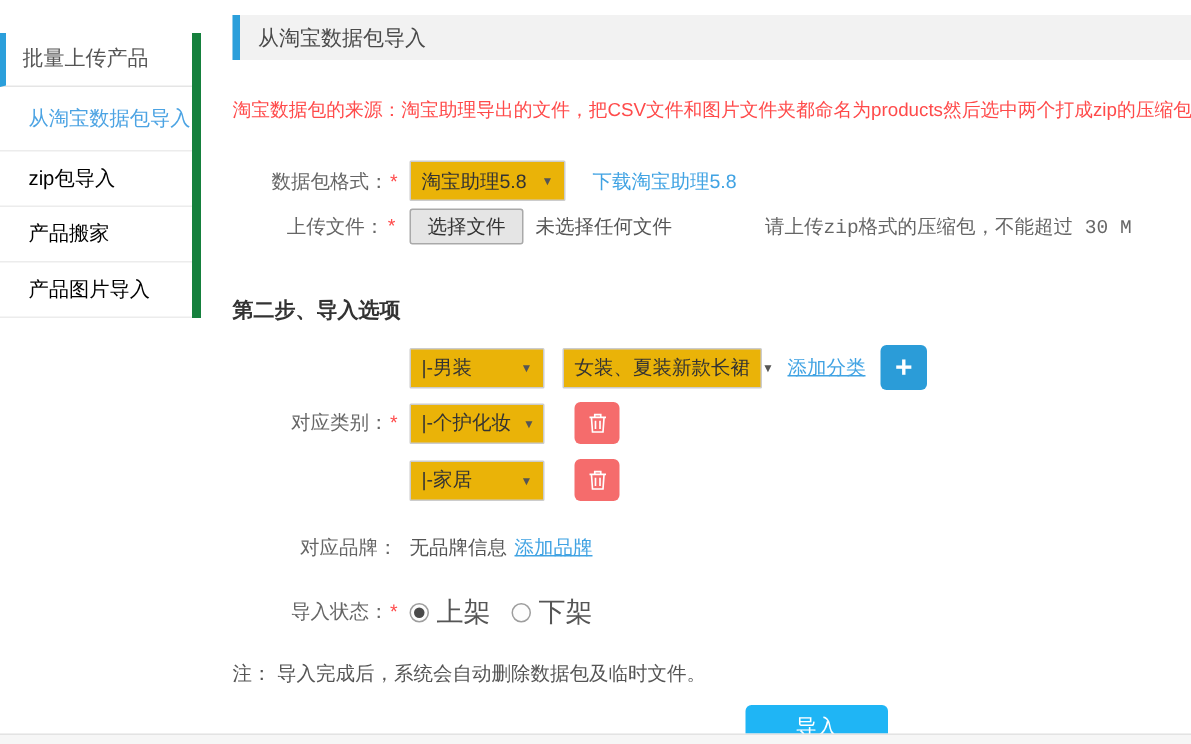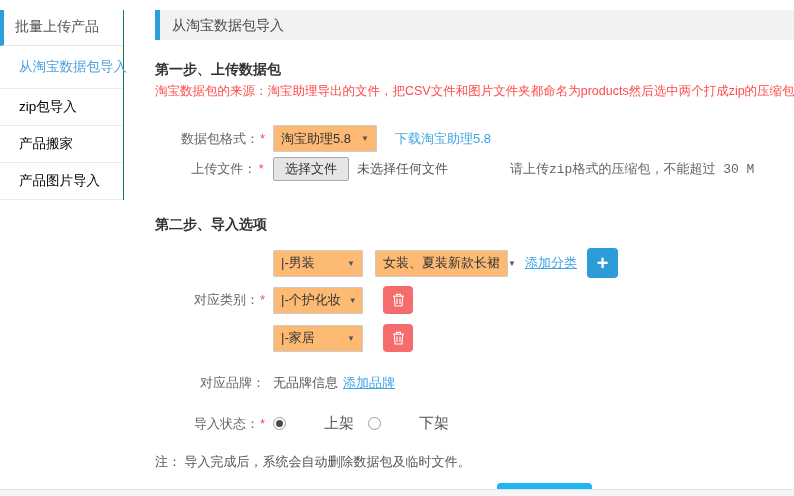--- a/index.html
+++ b/index.html
@@ -1,22 +1,22 @@
 <!DOCTYPE html>
 <html><head>
 <meta charset="utf-8">
 <style>
   * { margin:0; padding:0; box-sizing:border-box; }
   html,body { width:794px; height:496px; background:#fff; overflow:hidden;
               font-family:"Liberation Sans", sans-serif; }
   body { position:relative; font-size:13px; color:#555; }
 
   
-  .sidebar { position:absolute; left:0; top:10px; width:124px; background:#fff;
-             border-right:1px solid #15803d; }
+  .sidebar { position:absolute; left:0; top:22px; width:134px; background:#fff;
+             border-right:6px solid #15803d; }
   .sidebar-header { border-left:4px solid #2b9fdb; border-bottom:1px solid #e5e5e5;
                     padding:8px 0 9px 11px; font-size:14px; color:#555; white-space:nowrap; }
   .side-item { padding:9px 0 9px 19px; border-bottom:1px solid #ececec;
                font-size:13.5px; color:#000000; cursor:pointer; white-space:nowrap; }
   .side-item.active { color:#4ba3e3; padding-top:12px; padding-bottom:12px; }
 
   
   .main { position:absolute; left:155px; top:10px; right:0; }
   .page-header { height:30px; background:#f2f2f2; border-left:5px solid #2b9fdb;
                  line-height:30px; padding-left:12px; font-size:14px; color:#4a4a4a; }
@@ -24,21 +24,21 @@
   .content { padding-top:21px; }
   .step-heading { font-size:14px; font-weight:bold; color:#333; white-space:nowrap; }
   .red-note { margin-top:4px; font-size:12.5px; color:#ff4a4a; white-space:nowrap; }
 
   .row { display:flex; align-items:center; }
   .row .label { width:110px; flex:0 0 110px; text-align:right; color:#666;
                 font-size:13px; white-space:nowrap; }
   .req { color:#ff4a4a; margin-left:1px; }
   .ctrl { margin-left:8px; display:flex; align-items:center; }
 
-  .dd { height:27px; border:1px solid #ccc; background:#fdba74; border-radius:1px;
+  .dd { height:27px; border:1px solid #ccc; background:#eab308; border-radius:1px;
         display:inline-flex; align-items:center; justify-content:space-between;
         padding:0 7px; font-size:13px; color:#333; cursor:pointer; white-space:nowrap; }
   .dd .caret { font-size:8px; color:#555; margin-left:8px; }
   .dd-format { width:104px; }
   .dd-cat1 { width:90px; }
   .dd-cat2 { width:133px; }
   .dd-map { width:90px; }
 
   .link { color:#41a3e3; font-size:13px; text-decoration:none; cursor:pointer; white-space:nowrap; }
   .link.underline { text-decoration:underline; }
@@ -54,21 +54,21 @@
   .btn-plus { background:#2b9cd8; color:#fff; font-size:20px; font-weight:bold;
               width:31px; height:30px; line-height:1; }
   .btn-trash { background:#f56c6c; margin-left:20px; }
 
   .radio { display:inline-flex; align-items:center; cursor:pointer; margin-right:14px; }
   .radio-circle { width:13px; height:13px; border:1px solid #9e9e9e; border-radius:50%;
                   background:#fdfdfd; display:inline-flex; align-items:center;
                   justify-content:center; margin-right:5px; }
   .radio-circle.checked::after { content:""; width:7px; height:7px; border-radius:50%;
                                  background:#4a4a4a; }
-  .radio .rlabel { color:#555; font-size:15px;margin-left:33px; }
+  .radio .rlabel { color:#555; font-size:18px; }
 
   .footnote { margin-top:20px; color:#555; font-size:13px; white-space:nowrap; }
 
   .submit-btn { display:block; margin-top:12px; margin-left:342px; width:95px; height:29px;
                 background:#1fb5f5; border:none; border-radius:4px; color:#fff;
                 font-size:14px; cursor:pointer; font-family:inherit; }
 
   .footer-bar { position:absolute; left:0; bottom:0; width:794px; height:7px;
                 background:#f6f6f6; border-top:1px solid #e3e3e3; }
 
@@ -86,21 +86,20 @@
   <div class="side-item">产品图片导入</div>
 </aside>
 
 <main class="main">
   <div class="page-header">
     <span>从淘宝数据包导入</span>
   </div>
 
   <div class="content">
 
-    <div class="step-heading">第一步、上传数据包</div>
     <div class="red-note">淘宝数据包的来源：淘宝助理导出的文件，把CSV文件和图片文件夹都命名为products然后选中两个打成zip的压缩包。</div>
 
     <div class="row mt25">
       <div class="label">
         <span>数据包格式：</span><span class="req">*</span>
       </div>
       <div class="ctrl">
         <div class="dd dd-format">
           <span>淘宝助理5.8</span>
           <span class="caret">▼</span>

